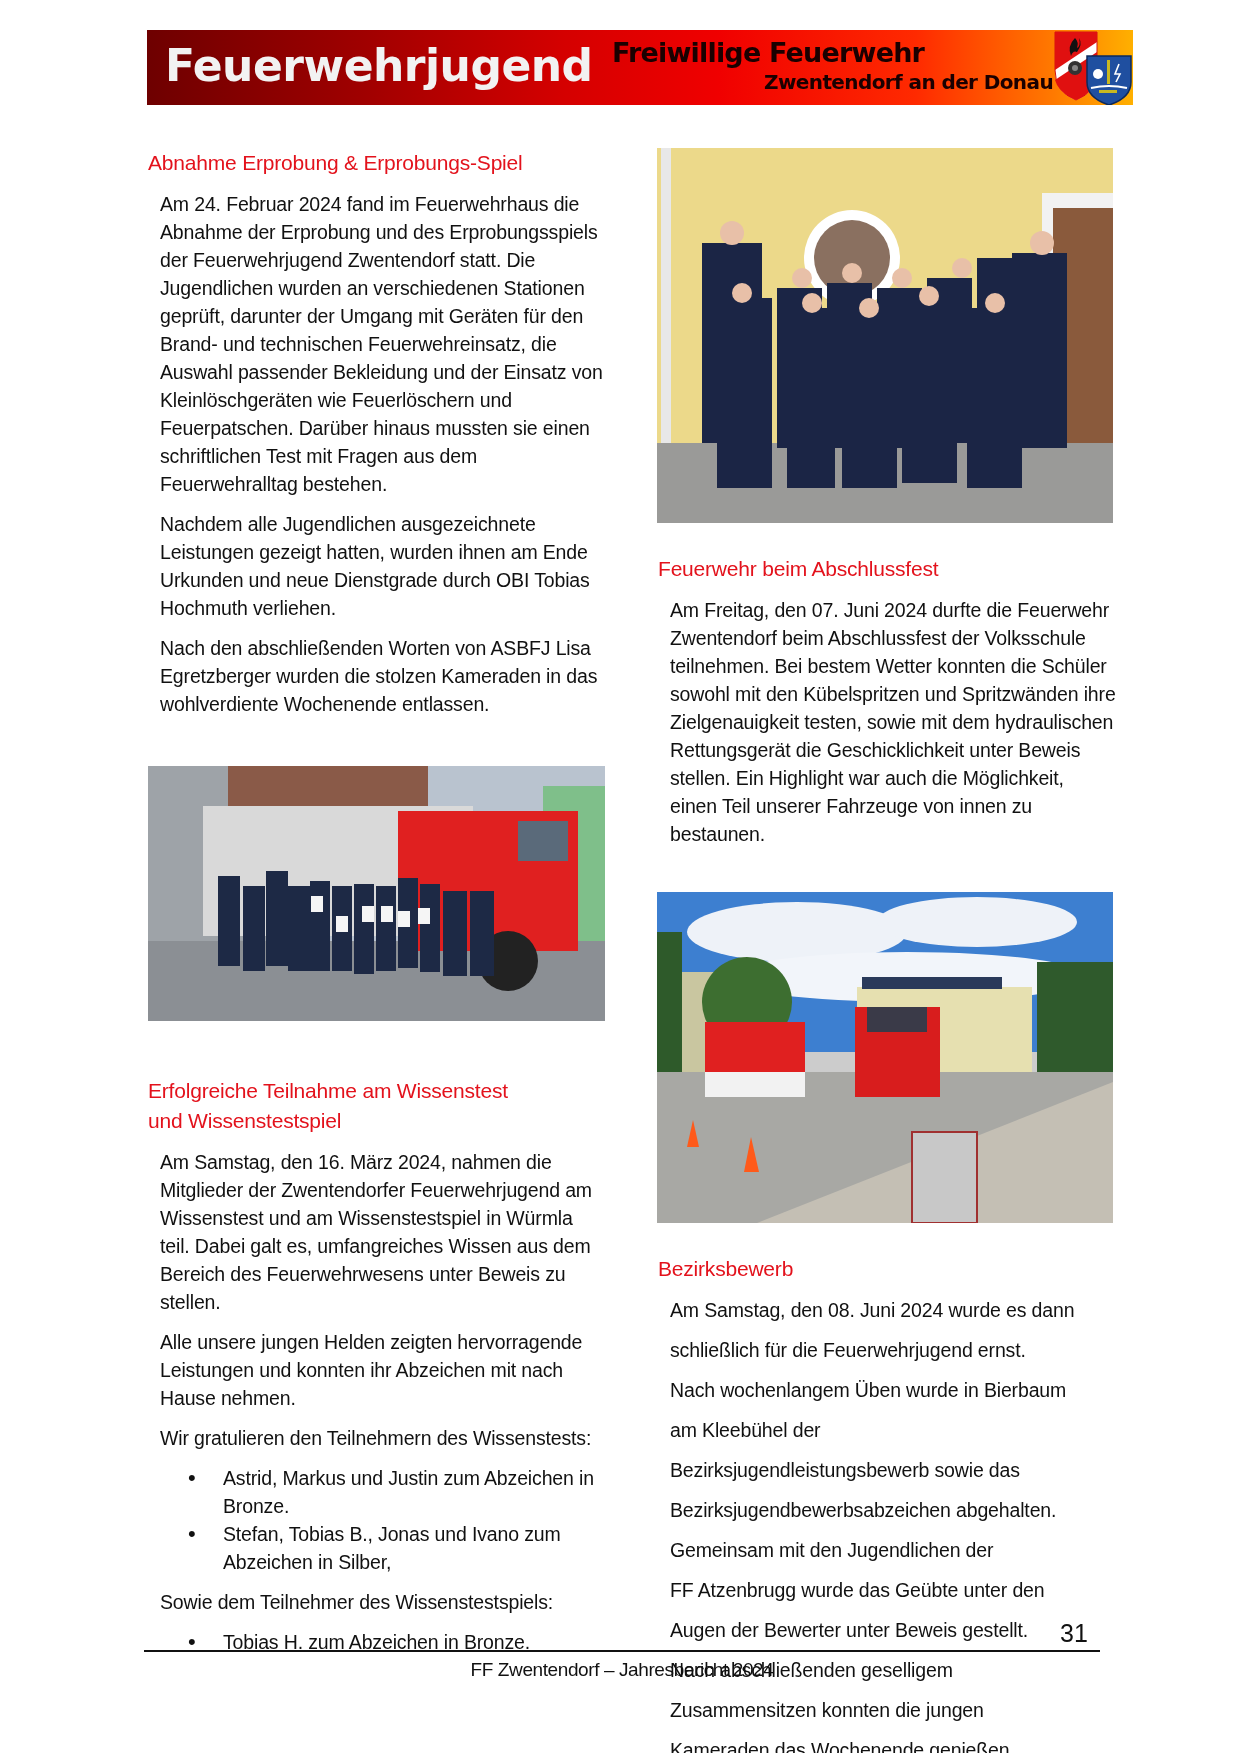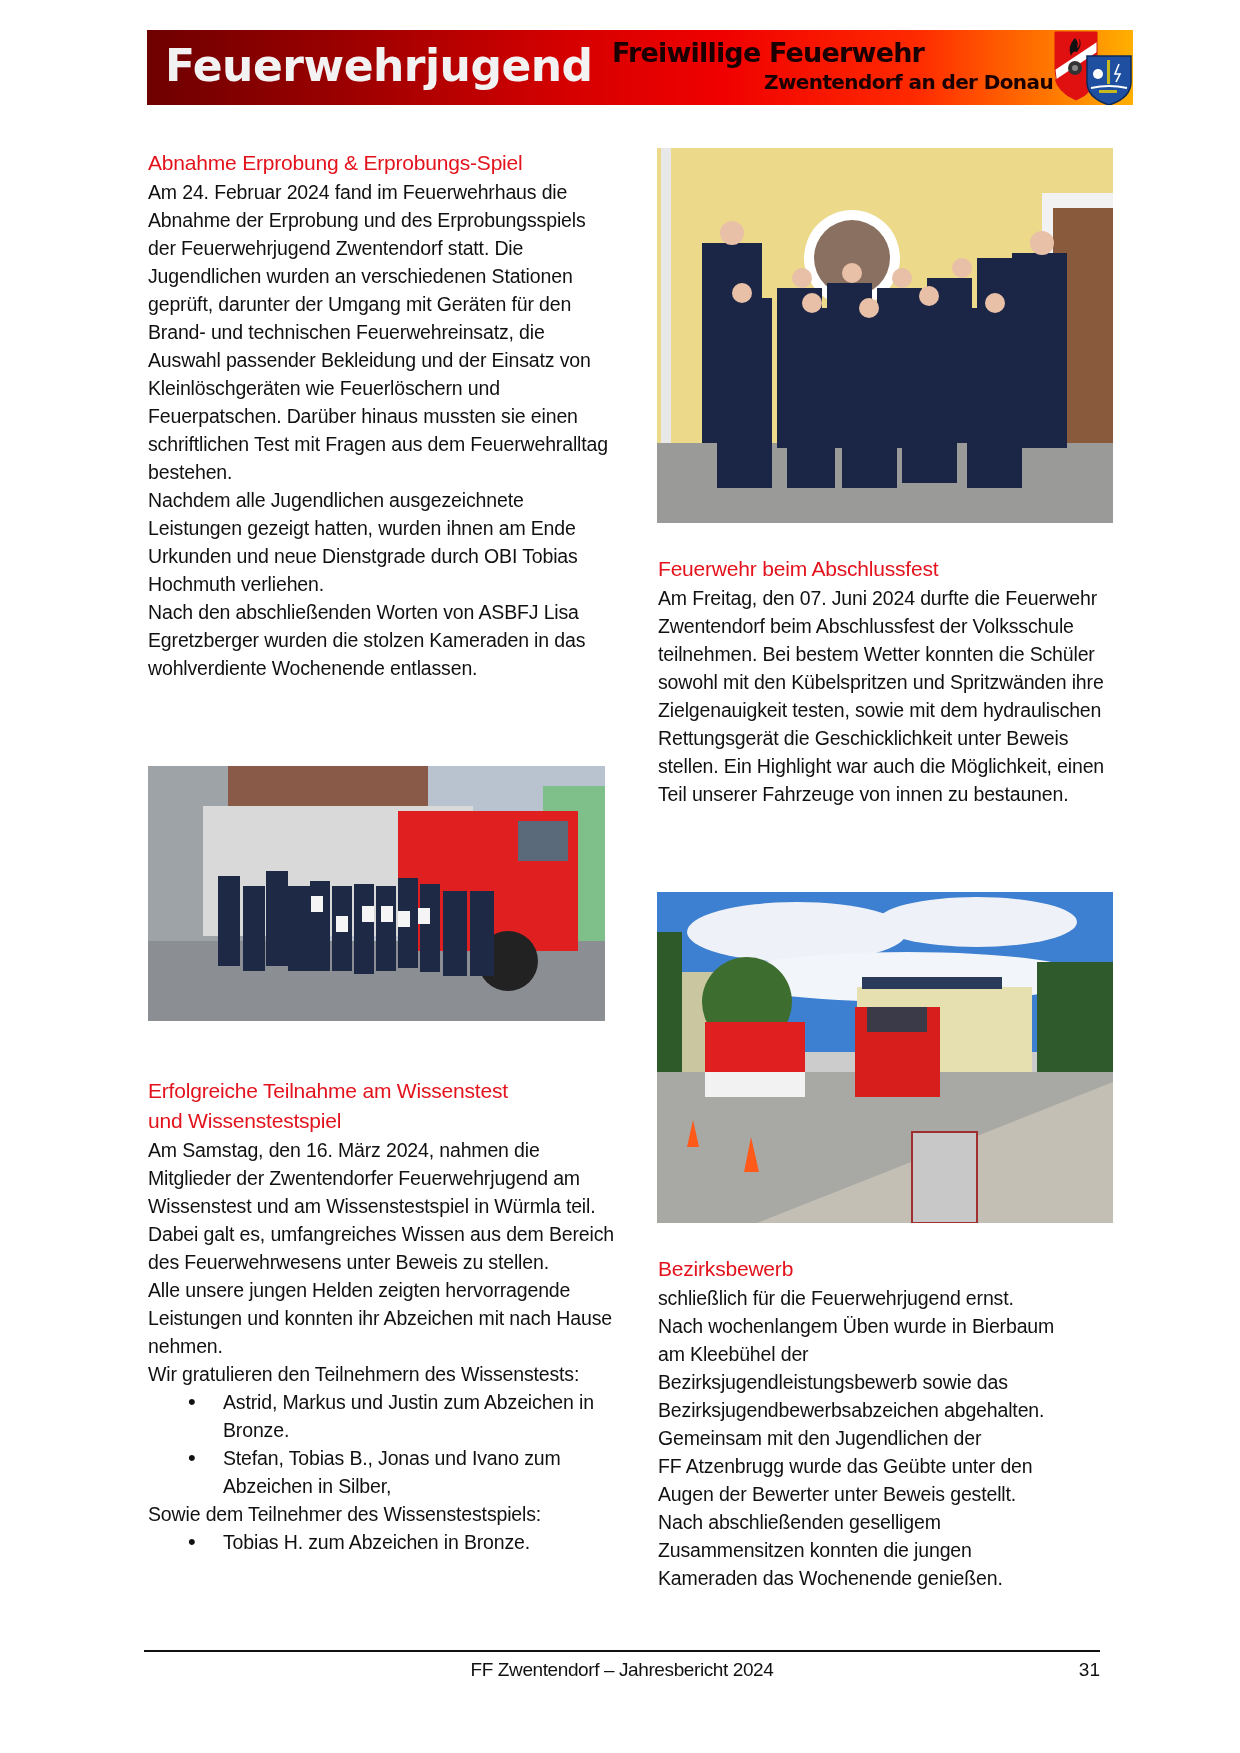--- a/index.html
+++ b/index.html
@@ -19,36 +19,36 @@
     .logo-wrap { position: absolute; left: 906px; top: 0px; width: 80px; height: 75px; }
     .logo-wrap svg { display: block; }
 
     
     .col { position: absolute; width: 470px; font-size: 19.5px; line-height: 28px;
       font-family: "Liberation Sans", sans-serif; letter-spacing: -0.15px; }
     .col-left { left: 148px; }
     .col-right { left: 658px; }
     h2.section-title { margin: 0; font-weight: normal; font-size: 21px; line-height: 30px;
       color: #e3121c; letter-spacing: -0.2px; }
-    p.body { margin: 0; }
+    p.body { margin: 12px; }
     ul.awards { margin: 0; padding: 0; list-style: none; }
     ul.awards li { position: relative; padding-left: 75px; }
     ul.awards li::before { content: "\2022"; position: absolute; left: 40px; top: 0; font-size: 22px; }
 
     
     .photo { position: absolute; overflow: hidden; background: #cccccc; }
     .photo svg { display: block; width: 100%; height: 100%; }
 
     
     .footer-rule { position: absolute; left: 144px; top: 1650px; width: 956px; height: 0;
       border-top: 2px solid #111111; }
     .footer-text { position: absolute; left: 144px; top: 1657px; width: 956px; text-align: center;
       font-size: 19px; line-height: 26px; letter-spacing: -0.4px; }
-    .footer-page { position: absolute; left: 1060px; top: 1657px; width: 40px; text-align: right;
-      font-size: 19px; line-height: 26px; }
+    .footer-page { position: absolute; left: 1060px; top: 1620px; width: 40px; text-align: left;
+      font-size: 25px; line-height: 26px; }
   </style>
 </head>
 <body>
 
 <div class="banner">
   <div class="banner-title">Feuerwehrjugend</div>
   <div class="banner-org1">Freiwillige Feuerwehr</div>
   <div class="banner-org2">Zwentendorf an der Donau</div>
   <div class="logo-wrap">
     <svg width="80" height="75" viewBox="0 0 80 75">
@@ -194,20 +194,21 @@
     <rect x="198" y="115" width="85" height="90" fill="#d81d1d"></rect>
     <rect x="210" y="115" width="60" height="25" fill="#3a3a48"></rect>
     <polygon points="30,255 42,255 36,228" fill="#ff5a1a"></polygon>
     <polygon points="87,280 102,280 94,245" fill="#ff5a1a"></polygon>
     <rect x="255" y="240" width="65" height="91" fill="#c8c8c8" stroke="#a03030" stroke-width="2"></rect>
   </svg>
 </div>
 
 <div class="col col-right" style="top:1254px;">
   <h2 class="section-title">Bezirksbewerb</h2>
+  <p class="body">Am Samstag, den 08. Juni 2024 wurde es dann</p>
   <p class="body">schließlich für die Feuerwehrjugend ernst.</p>
   <p class="body">Nach wochenlangem Üben wurde in Bierbaum</p>
   <p class="body">am Kleebühel der</p>
   <p class="body">Bezirksjugendleistungsbewerb sowie das</p>
   <p class="body">Bezirksjugendbewerbsabzeichen abgehalten.</p>
   <p class="body">Gemeinsam mit den Jugendlichen der</p>
   <p class="body">FF Atzenbrugg wurde das Geübte unter den</p>
   <p class="body">Augen der Bewerter unter Beweis gestellt.</p>
   <p class="body">Nach abschließenden geselligem</p>
   <p class="body">Zusammensitzen konnten die jungen</p>

